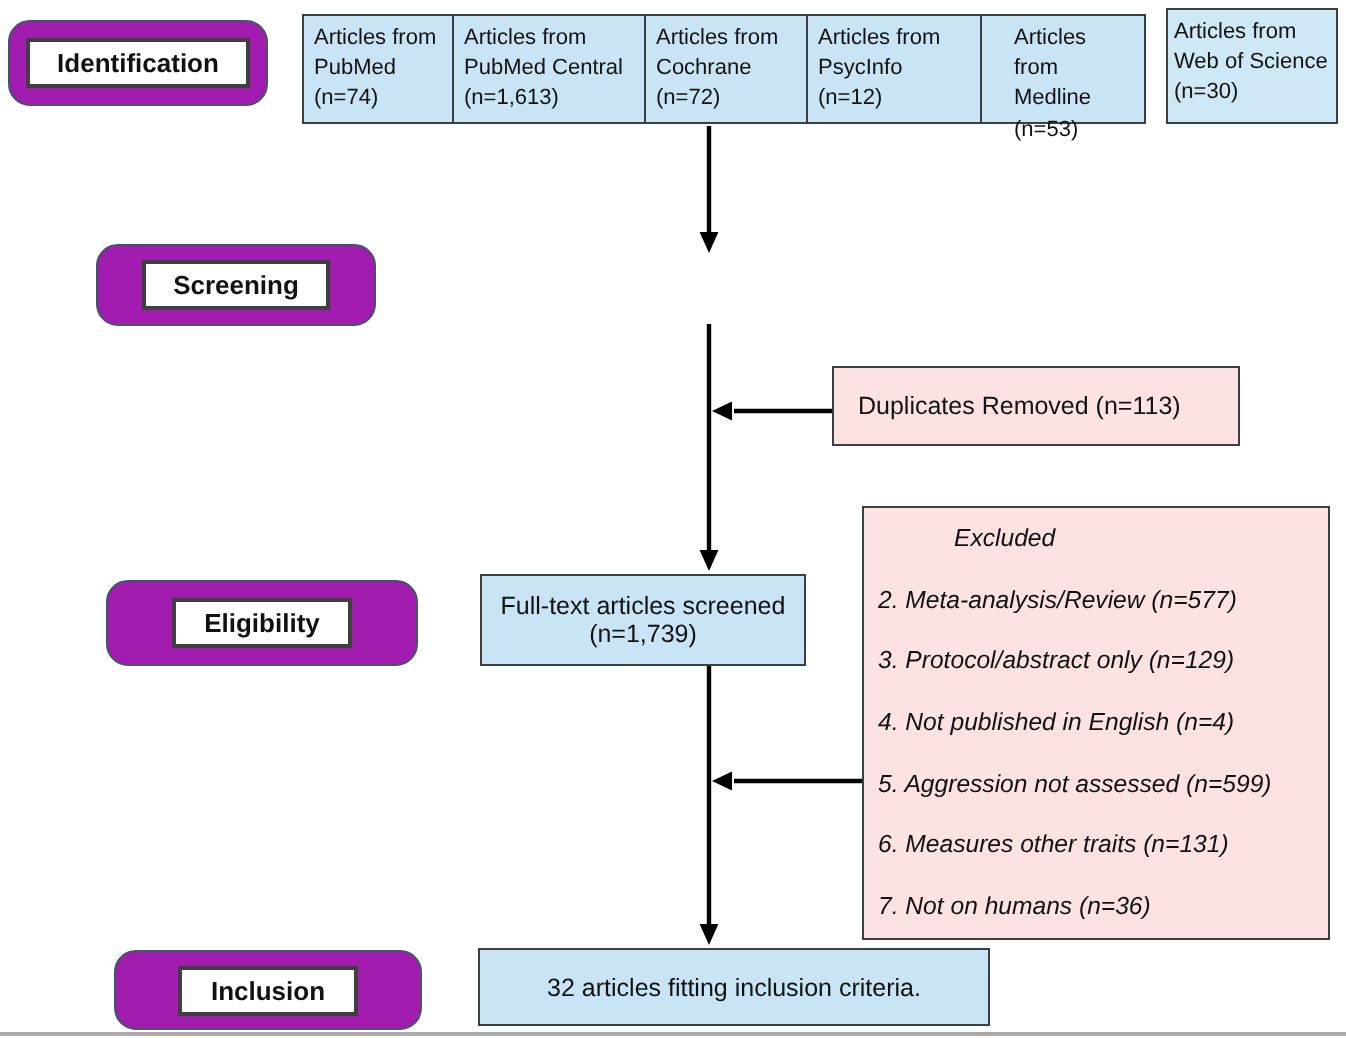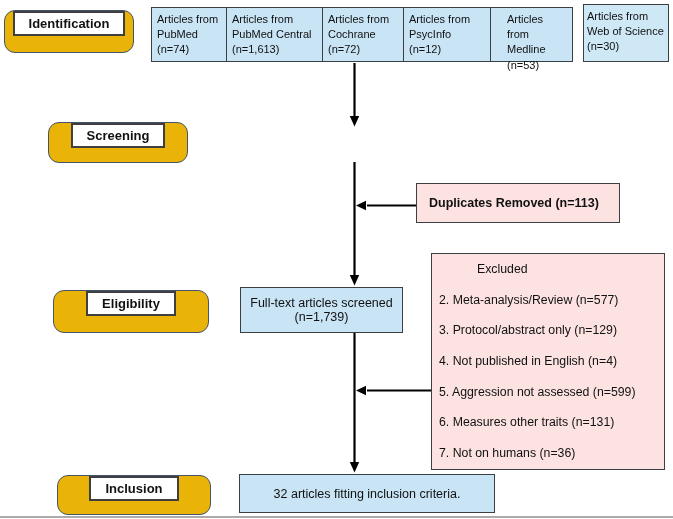--- a/index.html
+++ b/index.html
@@ -11,33 +11,33 @@
   
   .box{border:1.6px solid #3a3f44;}
   .blue{background:#c8e4f5;}
   .blue-light{background:#cfe8f6;}
   .pink{background:#fce3e1;}
   .src{font-size:11px;line-height:1.38;padding:4px 5px;}
   .center{display:flex;align-items:center;justify-content:center;text-align:center;font-size:12.5px;}
   .vcenter{display:flex;align-items:center;font-size:12.5px;padding-left:12px;}
   
   .stage{
-    background:#eab308;border:1.6px solid #44546a;border-radius:11px;
-    display:flex;align-items:flex-start;justify-content:center;
+    background:#a21caf;border:1.6px solid #44546a;border-radius:11px;
+    display:flex;align-items:center;justify-content:center;
   }
   .stage-inner{
     background:#ffffff;border:2px solid #3f3f3f;font-weight:bold;
     font-size:13px;padding:3px 14px;white-space:nowrap;
   }
   
   .excluded{
     display:flex;flex-direction:column;justify-content:space-between;
     font-size:12.3px;padding:8px 4px 9px 7px;
   }
-  .excluded .row{display:flex;align-items:center;}
+  .excluded .row{display:flex;align-items:center;font-style:italic;}
   .excluded .title{margin-left:38px;}
   .arrows{position:absolute;left:0;top:0;pointer-events:none;}
   .frame-bottom{left:0;top:516px;width:673px;height:2px;background:#ababab;}
 </style>
 </head>
 <body>
 
 <div class="canvas">
 
   <svg class="arrows" width="673" height="519" viewBox="0 0 673 519">
@@ -79,21 +79,21 @@
   </div>
 
   <div class="abs box blue src" style="left:139px;top:7px;width:88px;height:55px;margin-left:12px;">Articles from PubMed (n=74)</div>
   <div class="abs box blue src" style="left:226px;top:7px;width:97px;height:55px;">Articles from PubMed Central (n=1,613)</div>
   <div class="abs box blue src" style="left:322px;top:7px;width:82px;height:55px;">Articles from Cochrane (n=72)</div>
   <div class="abs box blue src" style="left:403px;top:7px;width:88px;height:55px;">Articles from PsycInfo (n=12)</div>
   <div class="abs box blue src" style="left:490px;top:7px;width:83px;height:55px;padding-left:16px;">Articles from Medline (n=53)</div>
   <div class="abs box blue-light src" style="left:583px;top:4px;width:86px;height:58px;border:1.6px solid #3a3f44;padding:4px 3px;">Articles from Web of Science (n=30)</div>
 
 
-  <div class="abs box pink vcenter" style="left:416px;top:183px;width:204px;height:40px;font-weight:bold;">Duplicates Removed (n=113)</div>
+  <div class="abs box pink vcenter" style="left:416px;top:183px;width:204px;height:40px;">Duplicates Removed (n=113)</div>
 
   <div class="abs box blue center" style="left:240px;top:287px;width:163px;height:46px;padding:2px 6px;">Full-text articles screened (n=1,739)</div>
 
   <div class="abs box pink excluded" style="left:431px;top:253px;width:234px;height:217px;">
     <div class="row title">Excluded</div>
     <div class="row">2. Meta-analysis/Review (n=577)</div>
     <div class="row">3. Protocol/abstract only (n=129)</div>
     <div class="row">4. Not published in English (n=4)</div>
     <div class="row">5. Aggression not assessed (n=599)</div>
     <div class="row">6. Measures other traits (n=131)</div>

